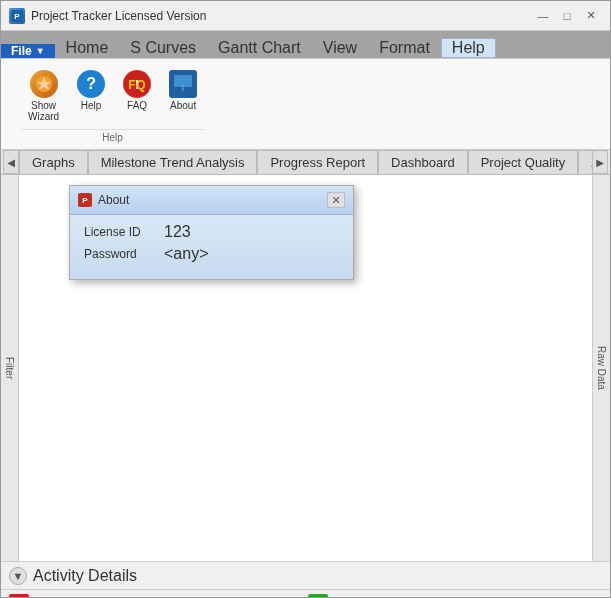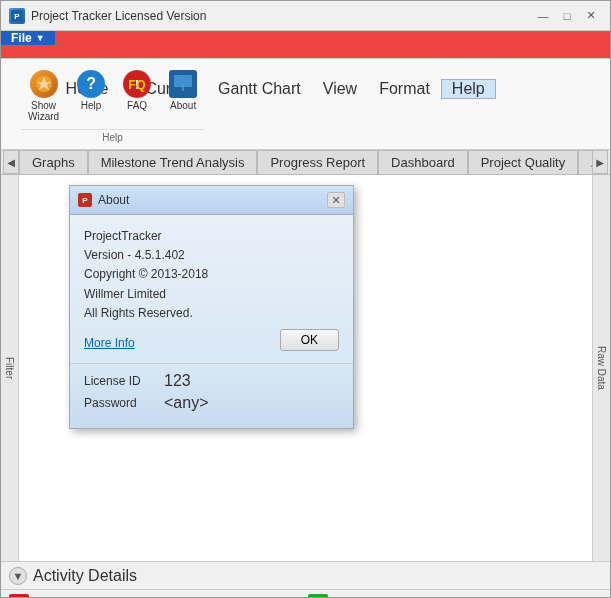--- a/index.html
+++ b/index.html
@@ -55,24 +55,24 @@
       cursor: pointer;
       font-size: 11px;
       color: #555;
       display: flex;
       align-items: center;
       justify-content: center;
     }
 
     
     .menu-bar {
-      background: #ef4444;
+      background: #a3a3a3;
       height: 28px;
       display: flex;
-      align-items: flex-start;
+      align-items: flex-end;
       border-bottom: 1px solid #ccc;
     }
     .menu-item {
       padding: 0 10px;
       display: flex;
       align-items: center;
       cursor: pointer;
       font-size: 16px;
       color: #333;
       border: 1px solid transparent;
@@ -525,31 +525,20 @@
               <svg width="12" height="12" viewBox="0 0 12 12">
                 <rect x="0" y="0" width="12" height="12" rx="2" fill="#c03020"></rect>
                 <text x="6" y="9" text-anchor="middle" fill="white" font-size="8" font-weight="bold">P</text>
               </svg>
             </div>
             <span>About</span>
           </div>
           <button class="dialog-close-btn">✕</button>
         </div>
         <div class="dialog-body">
-          <div class="dialog-info-section">
-            <p>ProjectTracker</p>
-            <p>Version - 4.5.1.402</p>
-            <p>Copyright ©  2013-2018</p>
-            <p>Willmer Limited</p>
-            <p>All Rights Reserved.</p>
-            <div style="display:flex; justify-content:space-between; align-items:center; margin-top:6px;">
-              <a class="dialog-more-info">More Info</a>
-              <button class="ok-btn">OK</button>
-            </div>
-          </div>
           <div class="dialog-fields-section">
             <div class="dialog-field-row">
               <span class="field-label">License ID</span>
               <span class="field-value">123</span>
             </div>
             <div class="dialog-field-row">
               <span class="field-label">Password</span>
               <span class="field-value">&lt;any&gt;</span>
             </div>
           </div>

